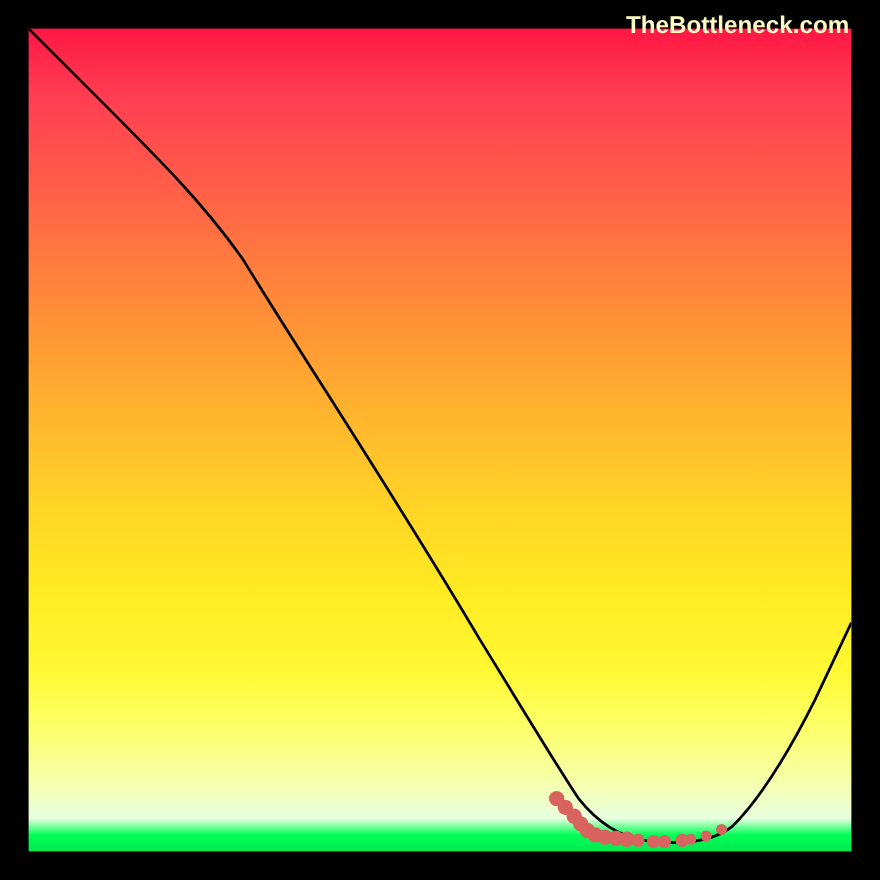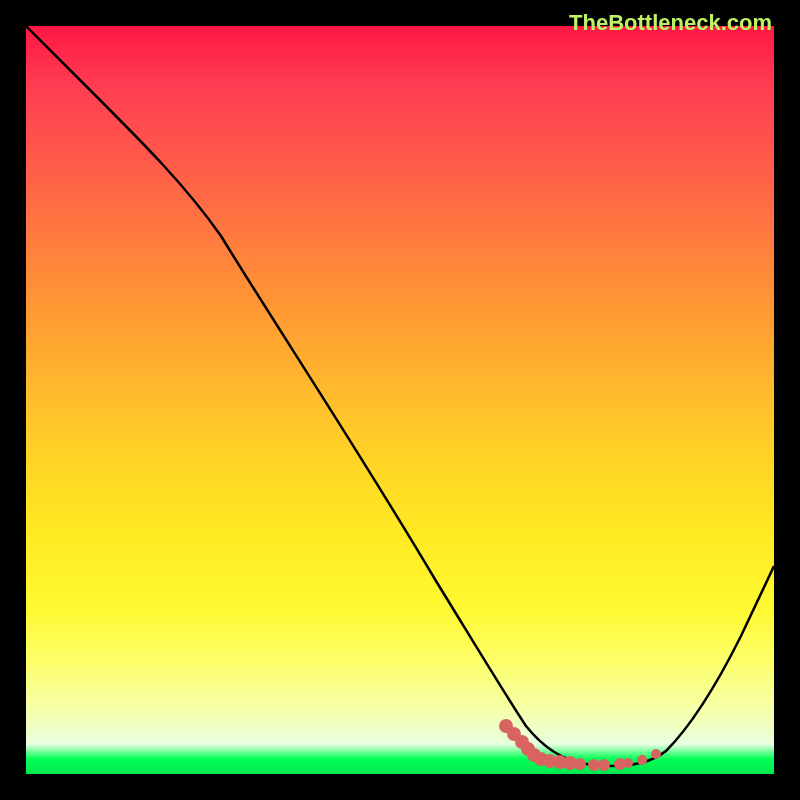--- a/index.html
+++ b/index.html
@@ -8,21 +8,21 @@
     background: #000;
     width: 800px;
     height: 800px;
     position: relative;
     font-family: Arial, sans-serif;
   }
   .watermark {
     position: absolute;
     top: 10px;
     right: 28px;
-    color: #bef264;
+    color: #fef9c3;
     font-size: 22px;
     font-weight: bold;
     z-index: 10;
   }
   .chart-container {
     position: absolute;
     top: 26px;
     left: 26px;
     width: 748px;
     height: 748px;

